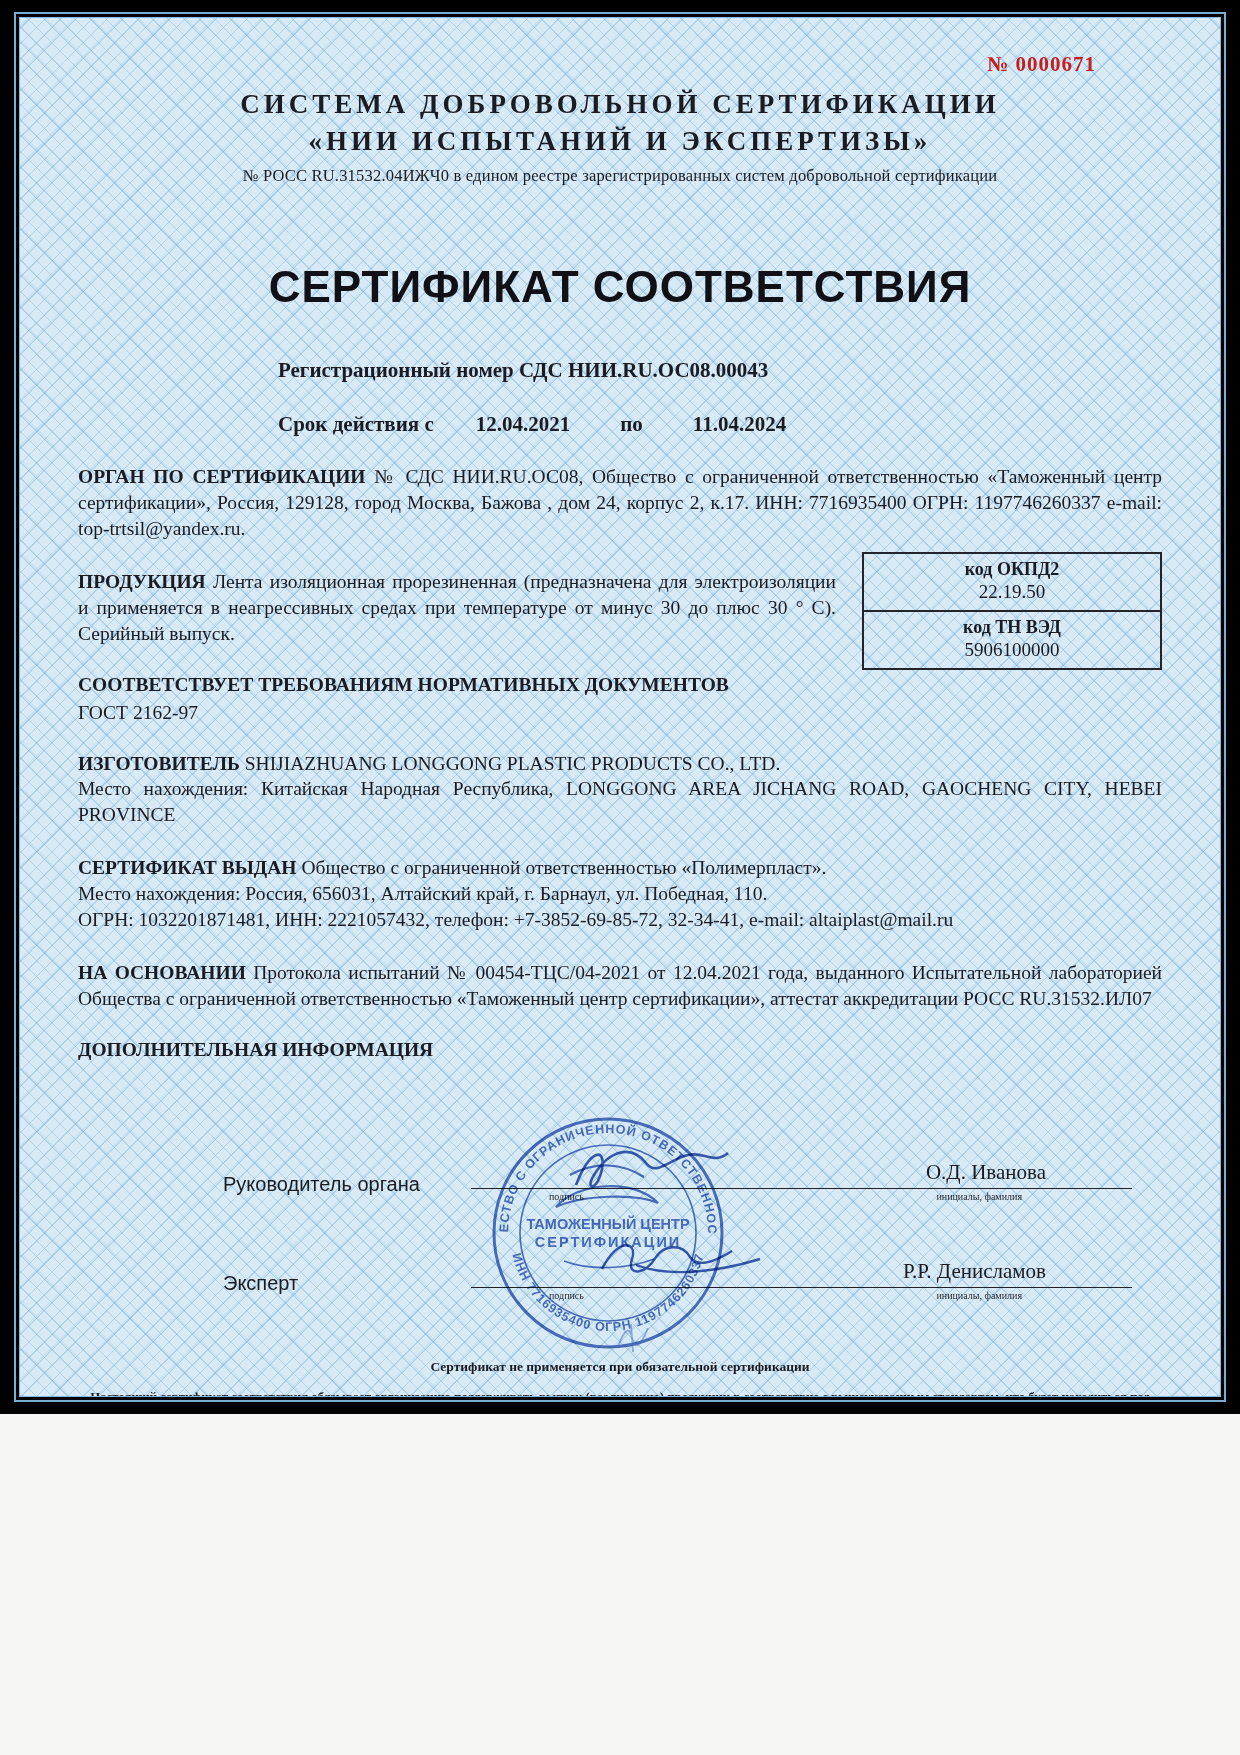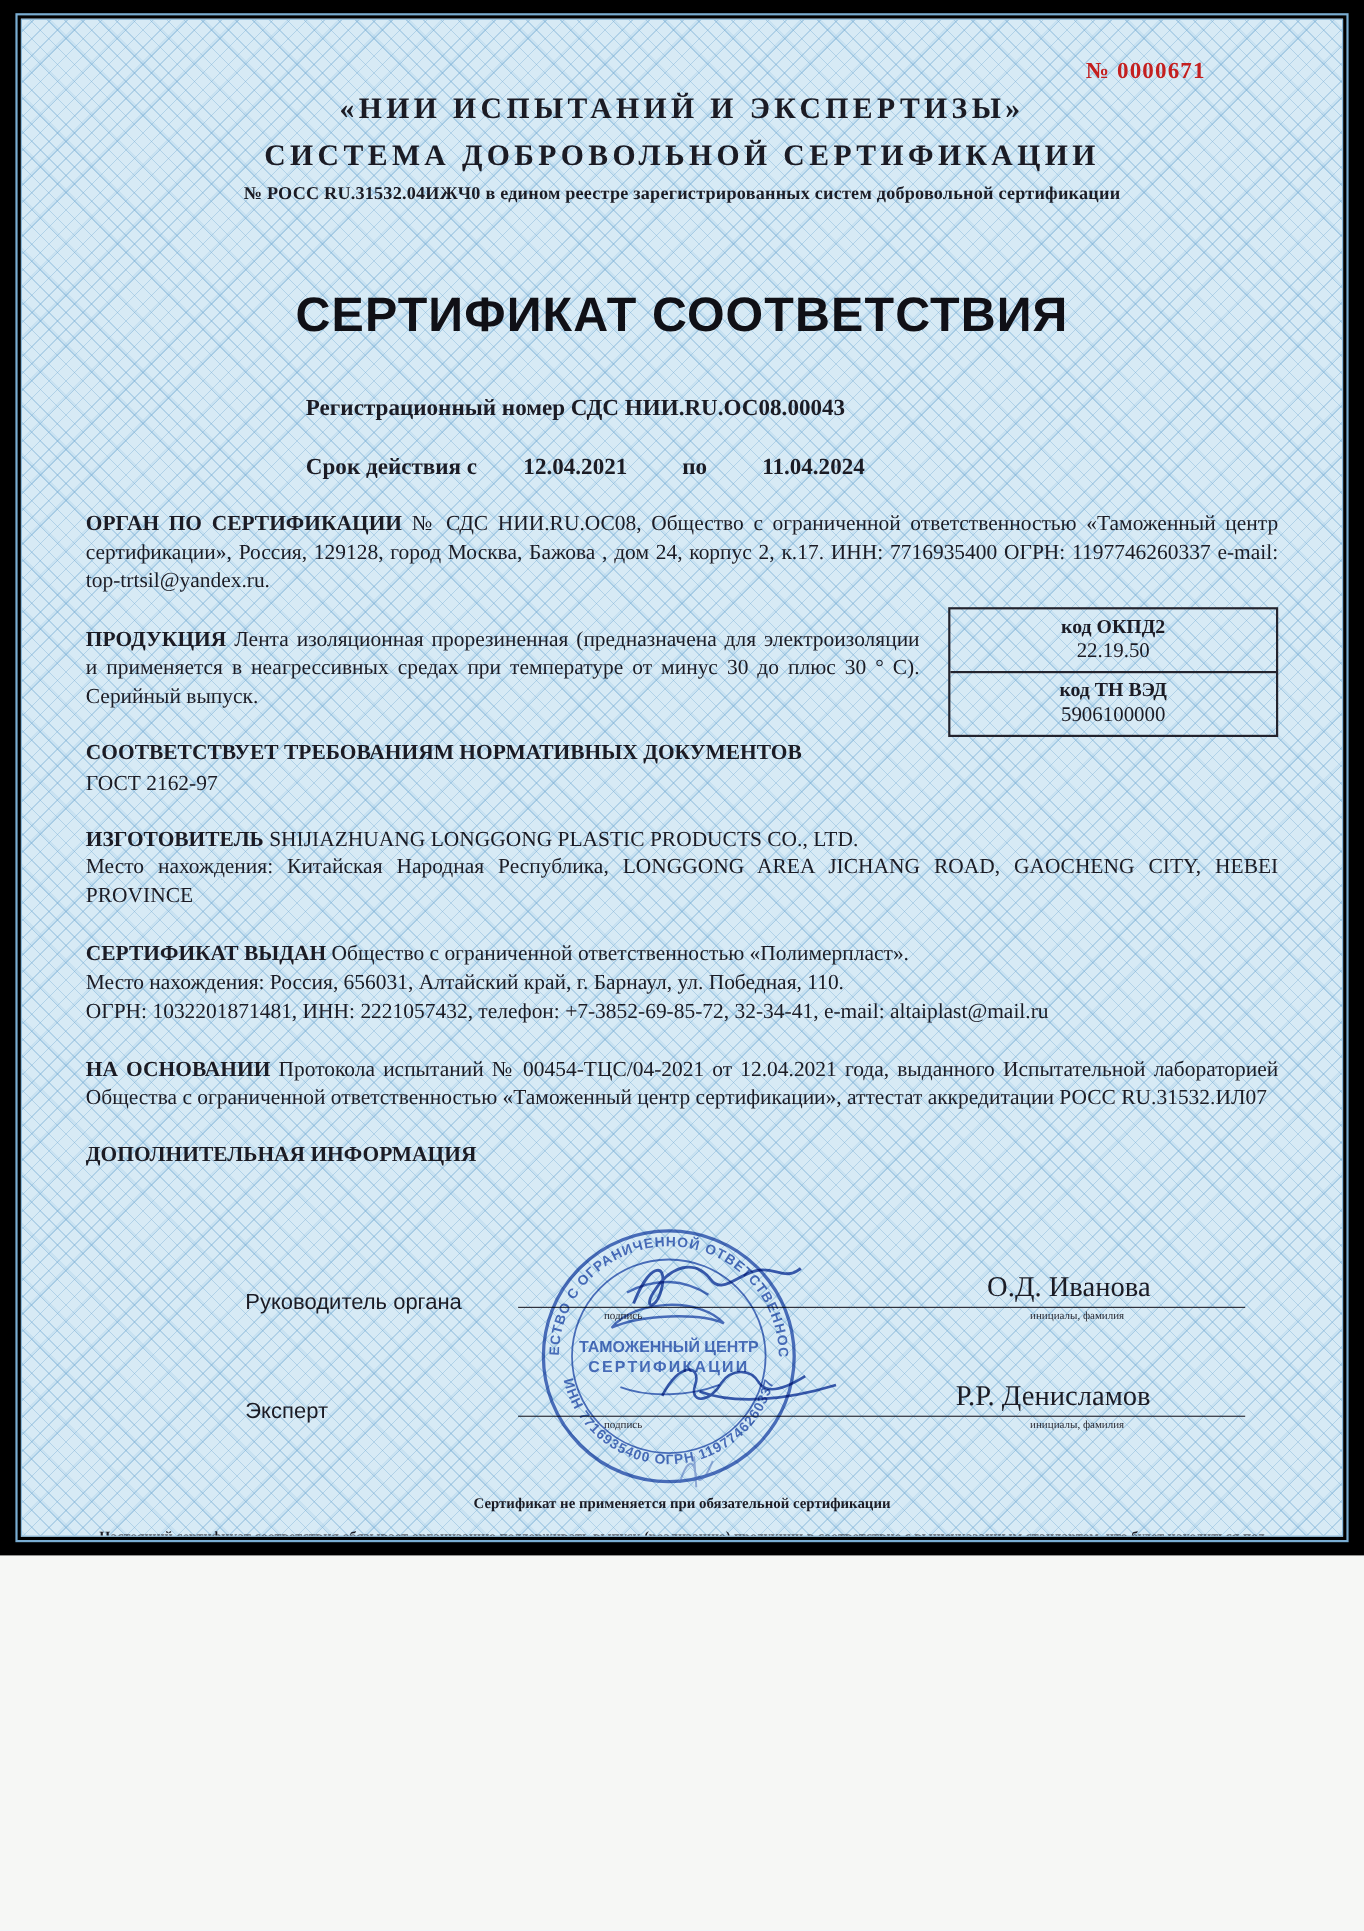--- a/index.html
+++ b/index.html
@@ -23,21 +23,21 @@
       repeating-linear-gradient(-45deg, rgba(115,170,210,0.38) 0, rgba(115,170,210,0.38) 1px, transparent 1px, transparent 11px),
       repeating-linear-gradient(45deg,  rgba(150,195,226,0.22) 0, rgba(150,195,226,0.22) 3px, transparent 3px, transparent 33px),
       repeating-linear-gradient(-45deg, rgba(150,195,226,0.22) 0, rgba(150,195,226,0.22) 3px, transparent 3px, transparent 33px);
   }
   .content { padding:34px 58px 0; }
 
   .cert-number { text-align:right; padding-right:66px; font-weight:bold; font-size:21px; letter-spacing:1px; color:#c41f1f; }
   .sys-line { text-align:center; font-weight:bold; font-size:27px; letter-spacing:4px; }
   .sys-line.first { margin-top:12px; }
   .sys-line.second { margin-top:6px; }
-  .registry-line { text-align:center; font-weight:bold; font-size:16.5px; margin-top:9px; letter-spacing:0.2px; }
+  .registry-line { text-align:center; font-weight:normal; font-size:16.5px; margin-top:9px; letter-spacing:0.2px; }
 
   .doc-title {
     text-align:center;
     font-family:"Liberation Sans", sans-serif;
     font-weight:bold;
     font-size:44px;
     letter-spacing:1px;
     margin-top:76px;
     color:#101016;
   }
@@ -65,21 +65,21 @@
   .codes-box .code-value { font-size:19px; padding:1px 0 7px; }
 
   .clear { clear:both; }
 
   .sig-block { position:relative; margin-top:92px; }
   .sig-row { display:flex; align-items:flex-end; padding-left:145px; padding-right:30px; }
   .sig-row + .sig-row { margin-top:50px; }
   .sig-role { font-family:"Liberation Sans", sans-serif; font-weight:normal; font-size:20px; width:248px; padding-bottom:6px; }
   .sig-area { flex:1; }
   .sig-line { position:relative; height:36px; border-bottom:1.6px solid #20202a; }
-  .sig-name { position:absolute; right:86px; bottom:3px; font-size:26px; }
+  .sig-name { position:absolute; right:86px; bottom:3px; font-size:21px; }
   .sig-caps { display:flex; justify-content:space-between; font-size:10px; padding:2px 110px 0 78px; color:#2a2a33; }
 
   .stamp-svg { position:absolute; left:408px; top:-42px; width:244px; height:244px; opacity:0.88; mix-blend-mode:multiply; }
   .autograph { position:absolute; mix-blend-mode:multiply; }
   .autograph.head   { left:488px; top:-12px; }
   .autograph.expert { left:516px; top:76px; }
 
   .footer-note { text-align:center; font-weight:bold; font-size:13.5px; margin-top:58px; }
   .footer-paragraph {
     text-align:center;
@@ -94,22 +94,22 @@
 </head>
 <body>
 
 <div class="page">
   <div class="frame">
     <div class="frame-inner">
       <div class="content">
 
         <div class="cert-number">№ 0000671</div>
 
+        <div class="sys-line first">СИСТЕМА ДОБРОВОЛЬНОЙ СЕРТИФИКАЦИИ</div>
         <div class="sys-line second">«НИИ ИСПЫТАНИЙ И ЭКСПЕРТИЗЫ»</div>
-        <div class="sys-line first">СИСТЕМА ДОБРОВОЛЬНОЙ СЕРТИФИКАЦИИ</div>
         <div class="registry-line">№ РОСС RU.31532.04ИЖЧ0 в едином реестре зарегистрированных систем добровольной сертификации</div>
 
         <div class="doc-title">СЕРТИФИКАТ СООТВЕТСТВИЯ</div>
 
         <div class="reg-line">Регистрационный номер СДС НИИ.RU.ОС08.00043</div>
 
         <div class="validity-line">
           <span>Срок действия с</span><span class="v-from">12.04.2021</span><span class="v-mid">по</span><span class="v-to">11.04.2024</span>
         </div>
 

